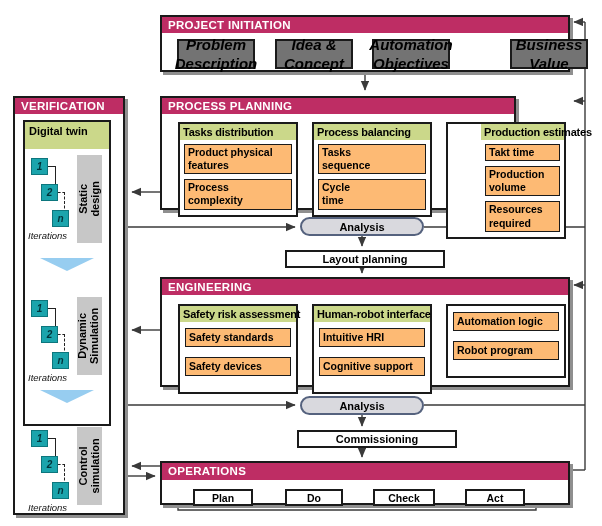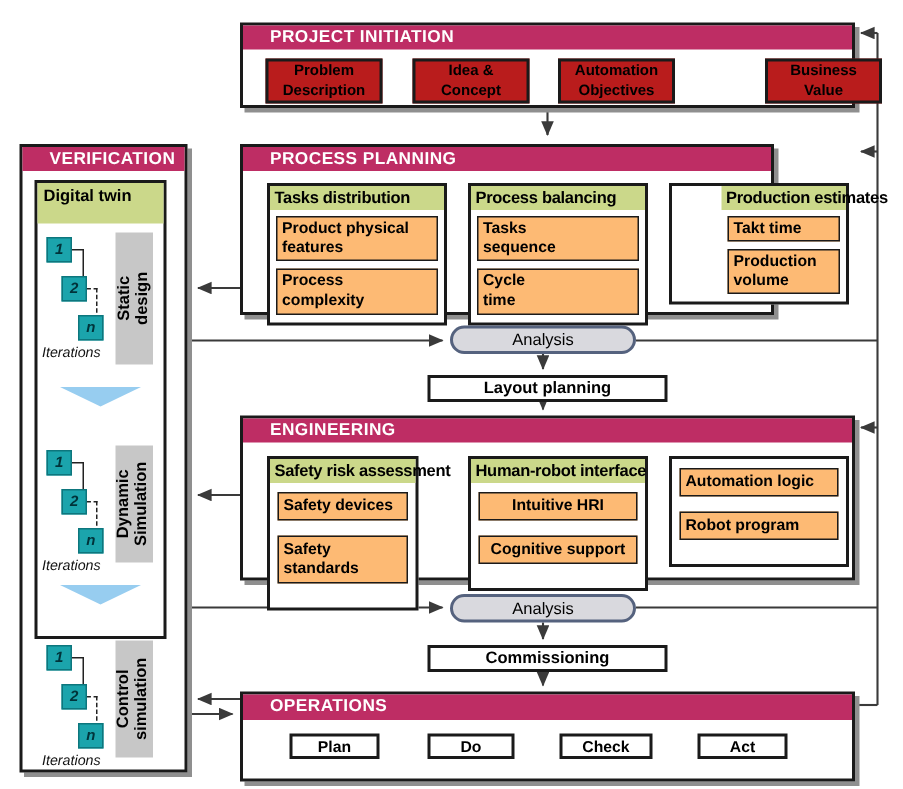--- a/index.html
+++ b/index.html
@@ -12,31 +12,31 @@
     --oval-fill:#D9D9DE;
     --oval-border:#55627E;
     --line:#3A3A3A;
     --ink:#1A1A1A;
   }
   *{box-sizing:border-box;margin:0;padding:0;}
   body{background:#ffffff;font-family:"Liberation Sans",sans-serif;}
   #canvas{position:relative;width:602px;height:526px;background:#ffffff;overflow:hidden;}
   svg.wires{position:absolute;left:0;top:0;z-index:0;}
   .box{position:absolute;background:#fff;border:2px solid var(--ink);box-shadow:3px 3px 0 #8f8f8f;z-index:1;}
-  .bar{height:16px;background:var(--magenta);color:#fff;font-weight:bold;font-size:11.5px;line-height:16px;padding-left:18px;letter-spacing:.3px;}
+  .bar{height:16px;background:var(--magenta);color:#fff;font-weight:bold;font-size:11.5px;line-height:16px;padding-left:6px;letter-spacing:.3px;}
   .panel{position:absolute;background:#fff;border:2px solid var(--ink);}
   .phead{background:var(--green);font-weight:bold;font-size:11px;line-height:12px;padding:2px 3px;letter-spacing:-.2px;white-space:nowrap;}
   .pbody{padding:4px;}
   .item{border:1.5px solid var(--ink);background:#fdba74;font-weight:bold;font-size:10.5px;line-height:1.25;padding:1px 3px;white-space:pre-line;margin-bottom:5px;}
   .item:last-child{margin-bottom:1px;}
   .eng .pbody{padding:6px 5px;}
   .eng .item{margin-bottom:10px;padding:2px 3px;}
-  .pi-item{position:absolute;top:22px;height:30px;border:2px solid var(--ink);background:#b91c1c;font-weight:bold;font-size:10px;line-height:1.3;text-align:center;white-space:pre-line;display:flex;align-items:center;justify-content:center;}
+  .pi-item{position:absolute;top:22px;height:30px;border:2px solid var(--ink);background:#737373;font-weight:bold;font-size:15px;line-height:1.3;text-align:center;white-space:pre-line;display:flex;align-items:center;justify-content:center;font-style:italic;}
   .flowbox{position:absolute;background:#fff;border:2px solid var(--ink);font-weight:bold;font-size:11px;text-align:center;z-index:1;display:flex;align-items:center;justify-content:center;}
-  .oval{position:absolute;width:124px;height:19px;background:var(--oval-fill);border:2px solid var(--oval-border);border-radius:10px;font-weight:normal;font-size:11px;display:flex;align-items:center;justify-content:center;z-index:1;}
+  .oval{position:absolute;width:124px;height:19px;background:var(--oval-fill);border:2px solid var(--oval-border);border-radius:10px;font-weight:bold;font-size:11px;display:flex;align-items:center;justify-content:center;z-index:1;}
   .step{position:absolute;top:26px;height:17px;border:2px solid var(--ink);background:#fff;font-weight:bold;font-size:10.5px;display:flex;align-items:center;justify-content:center;}
   
   .inner{position:absolute;left:8px;top:22px;width:88px;height:306px;border:2px solid var(--ink);background:#fff;}
   .dtwin{height:27px;background:var(--green);font-weight:bold;font-size:11px;padding:3px 4px;}
   .vband{position:absolute;left:52px;width:25px;background:var(--grayband);display:flex;align-items:center;justify-content:center;overflow:visible;}
   .vband span{transform:rotate(-90deg);white-space:pre-line;text-align:center;font-weight:bold;font-size:11px;line-height:1.08;}
   .sq{position:absolute;width:17px;height:17px;background:var(--teal);border:1.5px solid var(--teal-border);color:#00333a;font-style:italic;font-weight:bold;font-size:10px;display:flex;align-items:center;justify-content:center;}
   .conn-solid{position:absolute;border-top:1.5px solid #222;border-right:1.5px solid #222;}
   .conn-dash{position:absolute;border-top:1.5px dashed #222;border-right:1.5px dashed #222;}
   .iters{position:absolute;font-style:italic;font-size:9.5px;color:#111;}
@@ -153,55 +153,56 @@
 sequence</div>
         <div class="item">Cycle
 time</div>
       </div>
     </div>
     <div class="panel" style="left:284px;top:24px;width:120px;padding-left:33px;">
       <div class="phead">Production estimates</div>
       <div class="pbody">
         <div class="item">Takt time</div>
         <div class="item">Production volume</div>
+        <div class="item">Resources required</div>
       </div>
     </div>
   </div>
 
   <div class="oval" style="left:300px;top:217px;">Analysis</div>
   <div class="flowbox" style="left:285px;top:250px;width:160px;height:18px;">Layout planning</div>
 
   <div class="box eng" style="left:160px;top:277px;width:410px;height:110px;">
     <div class="bar">ENGINEERING</div>
-    <div class="panel" style="left:16px;top:25px;width:101px;">
+    <div class="panel" style="left:16px;top:25px;width:120px;">
       <div class="phead">Safety risk assessment</div>
       <div class="pbody">
+        <div class="item">Safety standards</div>
         <div class="item">Safety devices</div>
-        <div class="item">Safety standards</div>
-      </div>
-    </div>
-    <div class="panel" style="left:150px;top:25px;width:120px;text-align:center;">
+      </div>
+    </div>
+    <div class="panel" style="left:150px;top:25px;width:120px;">
       <div class="phead">Human-robot interface</div>
       <div class="pbody">
         <div class="item">Intuitive HRI</div>
         <div class="item">Cognitive support</div>
       </div>
     </div>
     <div class="panel" style="left:284px;top:25px;width:120px;">
       <div class="pbody">
         <div class="item">Automation logic</div>
         <div class="item">Robot program</div>
       </div>
     </div>
   </div>
 
   <div class="oval" style="left:300px;top:396px;">Analysis</div>
-  <div class="flowbox" style="left:285px;top:430px;width:160px;height:18px;">Commissioning</div>
-
-  <div class="box" style="left:160px;top:461px;width:410px;height:60px;">
+  <div class="flowbox" style="left:297px;top:430px;width:160px;height:18px;">Commissioning</div>
+
+  <div class="box" style="left:160px;top:461px;width:410px;height:44px;">
     <div class="bar" style="height:17px;line-height:17px;">OPERATIONS</div>
     <div class="step" style="left:31px;width:60px;">Plan</div>
     <div class="step" style="left:123px;width:58px;">Do</div>
     <div class="step" style="left:211px;width:62px;">Check</div>
     <div class="step" style="left:303px;width:60px;">Act</div>
   </div>
 
 </div>
 
 </body></html>

